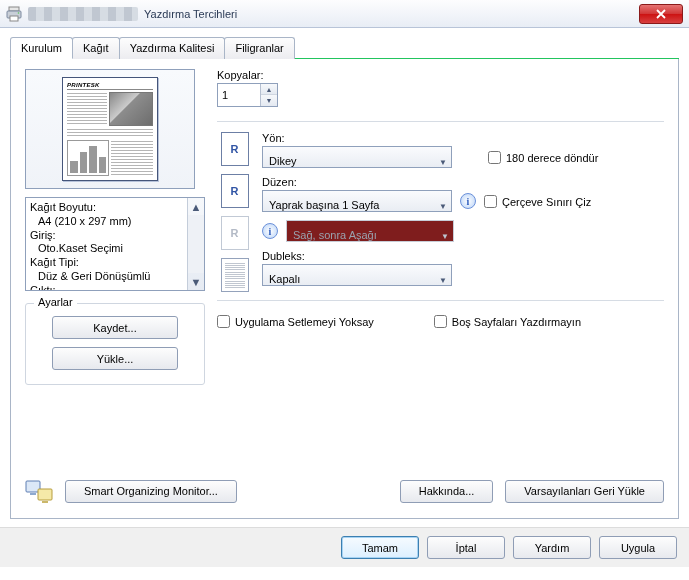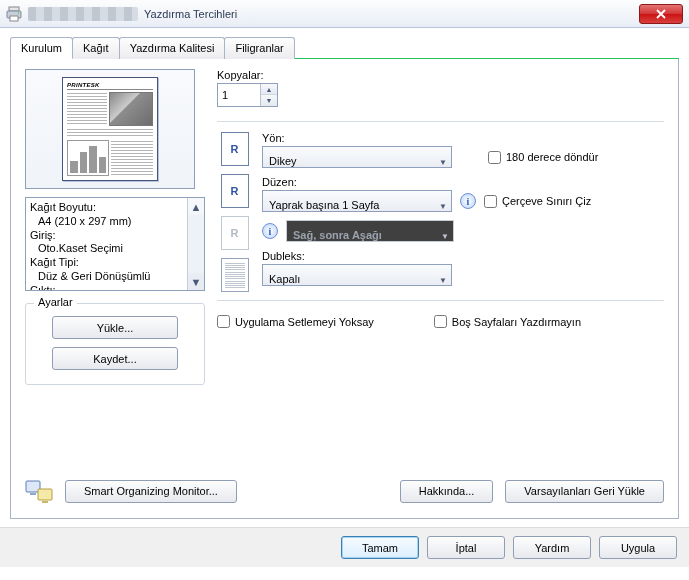--- a/index.html
+++ b/index.html
@@ -70,27 +70,27 @@
 .spinbtns div:first-child{border-bottom:1px solid #cfd6e0;}
 
 .control-col { width: 190px; }
 
 .orient-icon { width:28px; height:34px; border:1px solid #6c7fa5; background:#fff; display:flex; align-items:center; justify-content:center; font-size:16px; color:#3155a5; font-family:"Times New Roman",serif; font-weight:bold; }
 .orient-icon.disabled { color:#b3bac6; border-color:#c1c9d5; }
 
 .iconstack { display:flex; flex-direction:column; gap:8px; align-items:center; width:35px; }
 
 .combo { width:100%; height:22px; border:1px solid #8fa0bb; background:linear-gradient(#fafbfd,#e9edf3); display:flex; align-items:flex-end; padding:0 6px; cursor:pointer; position:relative; }
-.combo.disabled { color:#9aa2ae; background:#404040; border-color:#c7cdd7; cursor:default;font-weight:bold; }
+.combo.disabled { color:#9aa2ae; background:#7f1d1d; border-color:#c7cdd7; cursor:default; }
 .combo .arrow { position:absolute; right:4px; font-size:8px; color:#4a5a78; }
 .combo.disabled .arrow{ color:#bcc3cf; }
 
 .info-icon { width:16px; height:16px; display:inline-flex; align-items:center; justify-content:center; border-radius:50%; background:radial-gradient(#fff,#cde0fa 70%); border:1px solid #6b90d9; color:#2c5bbd; font-weight:bold; font-size:10px; font-family:Georgia,serif; cursor:pointer; }
 
-.chk { display:inline-flex; align-items:center; gap:5px; cursor:pointer; }
+.chk { display:inline-flex; align-items:flex-end; gap:5px; cursor:pointer; }
 .chk input { width:13px; height:13px; cursor:pointer; }
 
 .dup-icon { width:28px; height:34px; border:1px solid #94a2bb; background:#fff; display:flex; flex-direction:column; padding:3px; gap:1px; }
 .dup-icon div { flex:1; background:repeating-linear-gradient(#fff 0 1px,#c0c6d0 1px 2px); }
 
 .checks-row { display:flex; gap:60px; margin-top:4px; }
 
 
 .tab-footer { position:absolute; left:14px; right:14px; bottom:14px; display:flex; align-items:center; gap:12px; }
 .tab-footer .spacer { flex:1; }
@@ -170,22 +170,22 @@
           </div>
           <div class="summary-sb">
             <div class="sb-btn">▲</div>
             <div class="sb-track"></div>
             <div class="sb-btn">▼</div>
           </div>
         </div>
 
         <div class="group">
           <span class="group-legend">Ayarlar</span>
+          <button class="winbtn"><span>Kaydet...</span></button>
           <button class="winbtn"><span>Yükle...</span></button>
-          <button class="winbtn"><span>Kaydet...</span></button>
         </div>
       </div>
 
       <div class="rightcol">
 
         <span class="lbl">Kopyalar:</span>
         <div class="row">
           <div class="spinwrap">
             <input class="spininput" value="1" style="">
             <div class="spinbtns">

